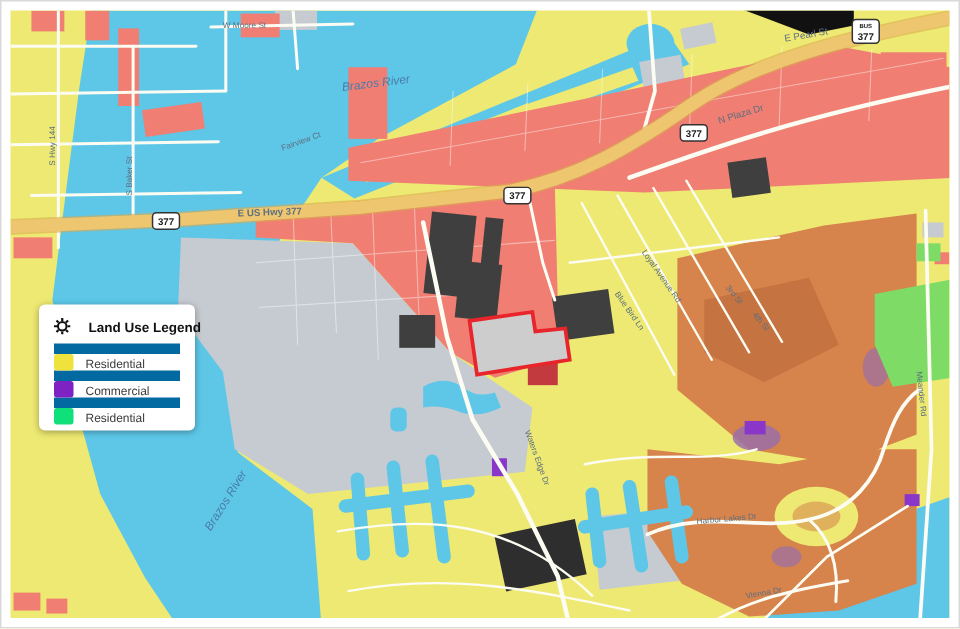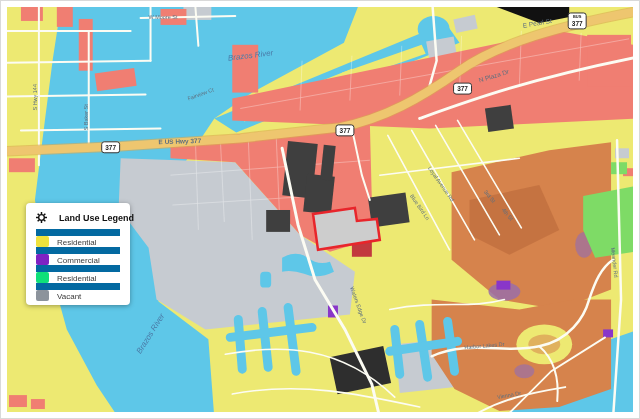--- a/index.html
+++ b/index.html
@@ -244,18 +244,14 @@
       <span class="legend-label">Residential</span>
     </div>
     <div class="legend-row">
       <span class="swatch" style="background: rgb(126, 34, 195);"></span>
       <span class="legend-label">Commercial</span>
     </div>
     <div class="legend-row">
       <span class="swatch" style="background: rgb(15, 224, 121);"></span>
       <span class="legend-label">Residential</span>
     </div>
-    <div class="legend-row">
-      <span class="swatch" style="background: rgb(140, 147, 156);"></span>
-      <span class="legend-label">Vacant</span>
-    </div>
   </div>
 </div>
 
 </body></html>

